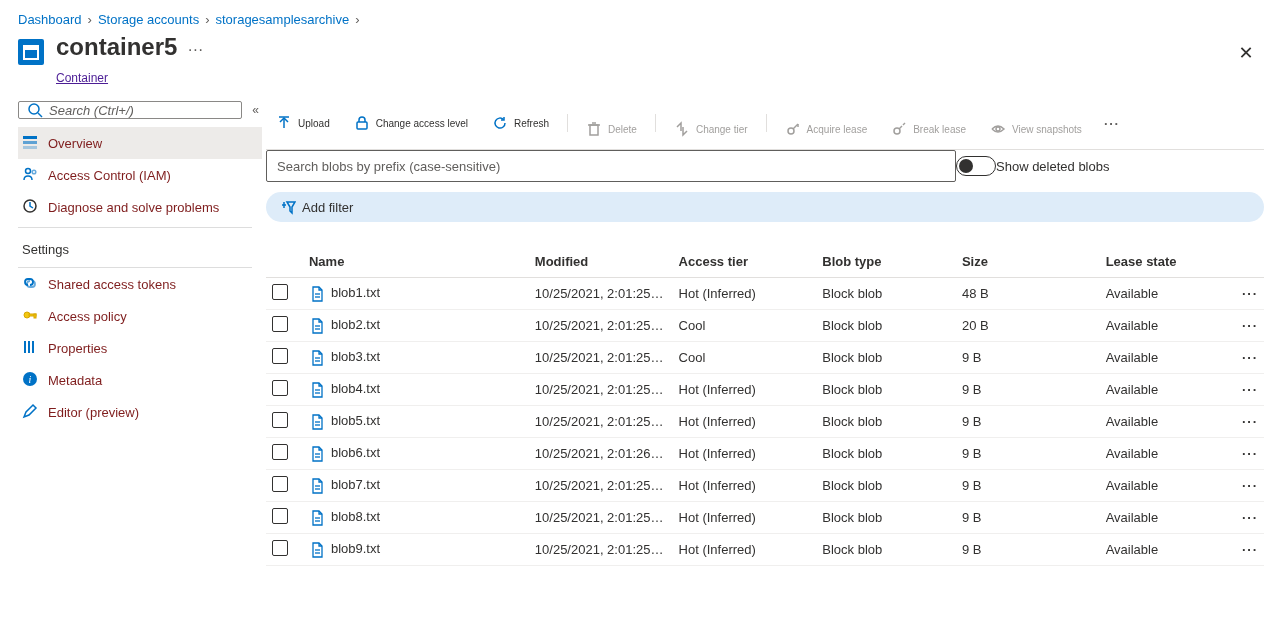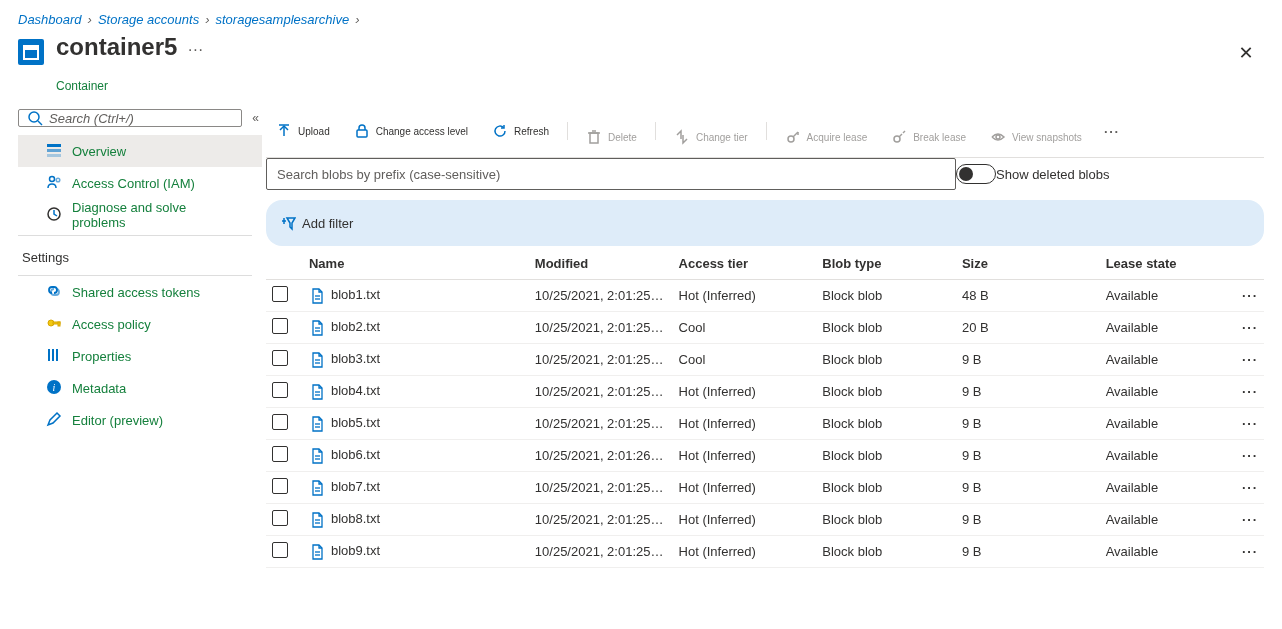--- a/index.html
+++ b/index.html
@@ -13,40 +13,39 @@
     height: 629px;
     overflow: hidden;
   }
   a.link { color: #0072c6; text-decoration: none; cursor: pointer; }
 
   
   .breadcrumb {
     display: flex; align-items: flex-start; gap: 6px;
     padding: 12px 18px 0 18px;
     font-size: 13px;
-    font-style: italic;
   }
   .breadcrumb .chev { color: #605e5c; }
 
   
   .page-header {
     display: flex; align-items: flex-start;
     padding: 6px 18px 16px 18px;
     position: relative;
   }
   .container-icon {
     width: 26px; height: 26px; background:#0072c6; display:inline-block;
     margin-right:12px; margin-top:6px; position:relative; border-radius:2px;
   }
   .container-icon::after{
     content:""; position:absolute; left:5px; top:6px; right:5px; bottom:5px;
     border:2px solid #fff; border-top-width:5px;
   }
   .page-title { font-size: 24px; font-weight:600; }
-  .page-subtitle { font-size: 12px; color:#15803d; margin-top:18px;}
+  .page-subtitle { font-size: 12px; color:#4c1d95; margin-top:10px;text-decoration:underline;}
   .header-more { margin-left:10px; color:#605e5c; font-size:16px; padding-top:8px; cursor:pointer;}
   .close-x {
     position:absolute; right:24px; top:14px; font-size:18px; color:#323130; cursor:pointer;
     width:24px; height:24px; display:flex; align-items:center; justify-content:center;
   }
 
   
   .columns { display:flex; height: calc(100% - 90px); }
   .sidebar {
     width: 262px; flex-shrink:0; padding: 0 0 0 18px;
@@ -61,22 +60,22 @@
     flex:1; display:flex; align-items:center;
     border:1px solid #8a8886; border-radius:2px; height:18px; padding:0 8px;
     font-style: italic; color:#605e5c; background:#fff;
   }
   .search-box svg { margin-right:6px; }
   .collapse-chevrons { color:#605e5c; cursor:pointer; font-size:12px; letter-spacing:-3px;}
 
   
   .nav-item {
     display:flex; align-items:center; gap:10px;
-    height:32px; padding:0 28px; cursor:pointer;
-    color:#15803d; font-size:13px;
+    height:32px; padding:0 4px; cursor:pointer;
+    color:#7f1d1d; font-size:13px;
   }
   .nav-item.active { background:#edebe9; }
   .nav-section {
     font-size:13px; font-weight:400; color:#323130;
     padding:14px 10px 6px 4px;
   }
   .nav-divider { border-top:1px solid #ddd; margin:4px 10px 0 0; }
 
   
   .toolbar {
@@ -109,23 +108,23 @@
   }
   .toggle::after{
     content:""; position:absolute; left:2px; top:2px; width:14px; height:14px;
     border-radius:50%; background:#323130;
   }
   .toggle-label { font-size:13px; }
 
   
   .add-filter {
     display:inline-flex; align-items:center; gap:6px;
-    background:#deecf9; color:#323130; height:46px;
+    background:#deecf9; color:#323130; height:30px;
     padding:0 14px; border-radius:16px; cursor:pointer; font-size:13px;
-    margin-bottom:2px;
+    margin-bottom:24px;
   }
 
   
   table.blobs { width:100%; border-collapse:collapse; font-size:13px; table-layout:fixed;}
   table.blobs th {
     text-align:left; font-weight:600; padding:8px 6px;
     border-bottom:1px solid #e1dfdd; color:#323130;
   }
   table.blobs td {
     padding:6px 6px; border-bottom:1px solid #f0efee;

